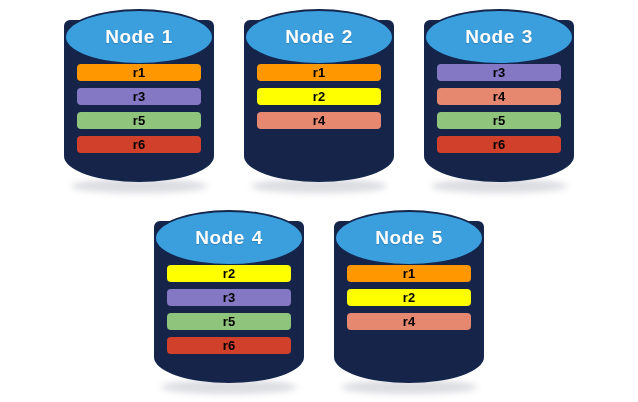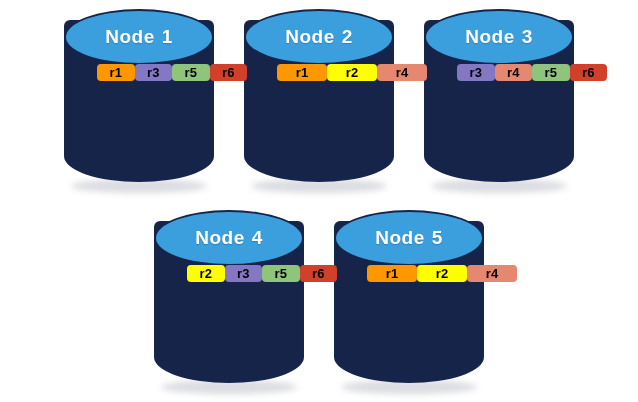--- a/index.html
+++ b/index.html
@@ -101,23 +101,22 @@
   .node-title .tnum { margin-left: 7px; }
 
   
   .records {
     position: absolute;
     left: 3px;
     top: 58px;
     width: 150px;
     z-index: 5;
     display: flex;
-    flex-direction: row;
+    flex-direction: column;
     align-items: center;
-    padding-left: 33px;
   }
   .record-bar {
     width: 124px;
     height: 17px;
     margin-bottom: 7px;
     border-radius: 4px;
     display: flex;
     align-items: center;
     justify-content: center;
     font-size: 13px;

